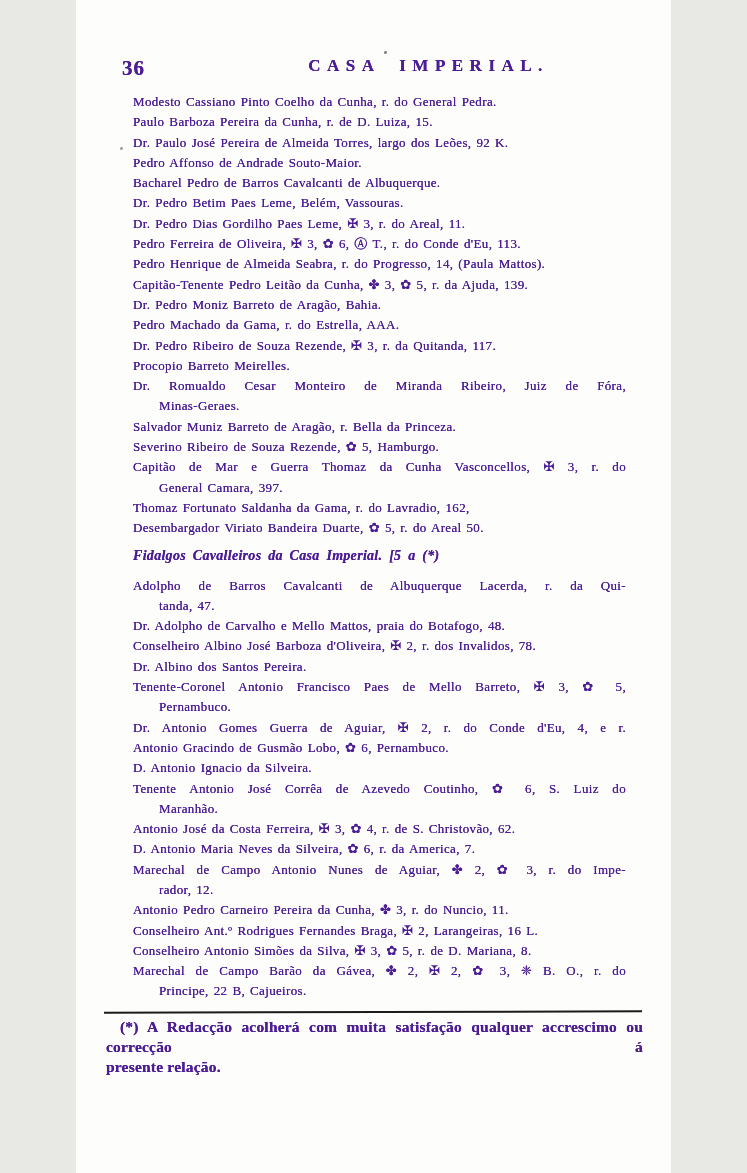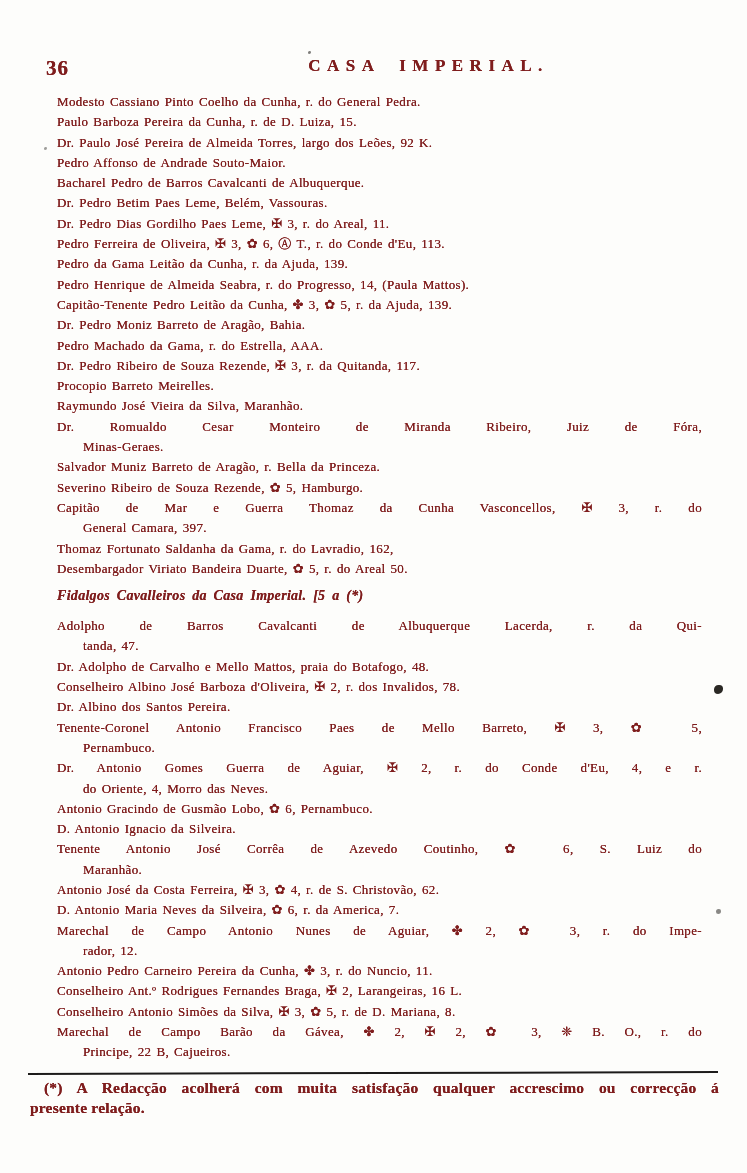--- a/index.html
+++ b/index.html
@@ -1,21 +1,21 @@
 <!DOCTYPE html>
 <html><head>
 <meta charset="utf-8">
 <style>
   html,body{margin:0;padding:0;background:#e8e8e4;}
   .page{
     position:relative;
-    width:747px;height:1173px;
+    width:595px;height:1173px;
     margin:0 auto;
     background:#fdfdfb;
-    color:#7f1d1d;
+    color:#4c1d95;
     font-family:"Liberation Serif","DejaVu Serif",serif;
     overflow:hidden;
     text-shadow:0 0 .4px currentColor; 
   }
   .page-header{position:relative;height:24px;margin-top:56px;}
   .page-num{
     position:absolute;left:46px;top:0;
     font-size:21px;font-weight:bold;letter-spacing:1px;
   }
   .page-title{
@@ -81,42 +81,36 @@
       <div class="entry">
         <div class="line">Dr. Pedro Betim Paes Leme, Belém, Vassouras.</div>
       </div>
       <div class="entry">
         <div class="line">Dr. Pedro Dias Gordilho Paes Leme, ✠ 3, r. do Areal, 11.</div>
       </div>
       <div class="entry">
         <div class="line">Pedro Ferreira de Oliveira, ✠ 3, ✿ 6, Ⓐ T., r. do Conde d'Eu, 113.</div>
       </div>
       <div class="entry">
-        <div class="line">Pedro da Gama Leitão da Cunha, r. da Ajuda, 139.</div>
-      </div>
-      <div class="entry">
         <div class="line">Pedro Henrique de Almeida Seabra, r. do Progresso, 14, (Paula Mattos).</div>
       </div>
       <div class="entry">
         <div class="line">Capitão-Tenente Pedro Leitão da Cunha, ✤ 3, ✿ 5, r. da Ajuda, 139.</div>
       </div>
       <div class="entry">
         <div class="line">Dr. Pedro Moniz Barreto de Aragão, Bahia.</div>
       </div>
       <div class="entry">
         <div class="line">Pedro Machado da Gama, r. do Estrella, AAA.</div>
       </div>
       <div class="entry">
         <div class="line">Dr. Pedro Ribeiro de Souza Rezende, ✠ 3, r. da Quitanda, 117.</div>
       </div>
       <div class="entry">
         <div class="line">Procopio Barreto Meirelles.</div>
-      </div>
-      <div class="entry">
-        <div class="line">Raymundo José Vieira da Silva, Maranhão.</div>
       </div>
       <div class="entry">
         <div class="line just">Dr. Romualdo Cesar Monteiro de Miranda Ribeiro, Juiz de Fóra,</div>
         <div class="line cont">Minas-Geraes.</div>
       </div>
       <div class="entry">
         <div class="line">Salvador Muniz Barreto de Aragão, r. Bella da Princeza.</div>
       </div>
       <div class="entry">
         <div class="line">Severino Ribeiro de Souza Rezende, ✿ 5, Hamburgo.</div>
@@ -148,21 +142,20 @@
       </div>
       <div class="entry">
         <div class="line">Dr. Albino dos Santos Pereira.</div>
       </div>
       <div class="entry">
         <div class="line just">Tenente-Coronel Antonio Francisco Paes de Mello Barreto, ✠ 3, ✿ 5,</div>
         <div class="line cont">Pernambuco.</div>
       </div>
       <div class="entry">
         <div class="line just">Dr. Antonio Gomes Guerra de Aguiar, ✠ 2, r. do Conde d'Eu, 4, e r.</div>
-        <div class="line cont">do Oriente, 4, Morro das Neves.</div>
       </div>
       <div class="entry">
         <div class="line">Antonio Gracindo de Gusmão Lobo, ✿ 6, Pernambuco.</div>
       </div>
       <div class="entry">
         <div class="line">D. Antonio Ignacio da Silveira.</div>
       </div>
       <div class="entry">
         <div class="line just">Tenente Antonio José Corrêa de Azevedo Coutinho, ✿ 6, S. Luiz do</div>
         <div class="line cont">Maranhão.</div>

